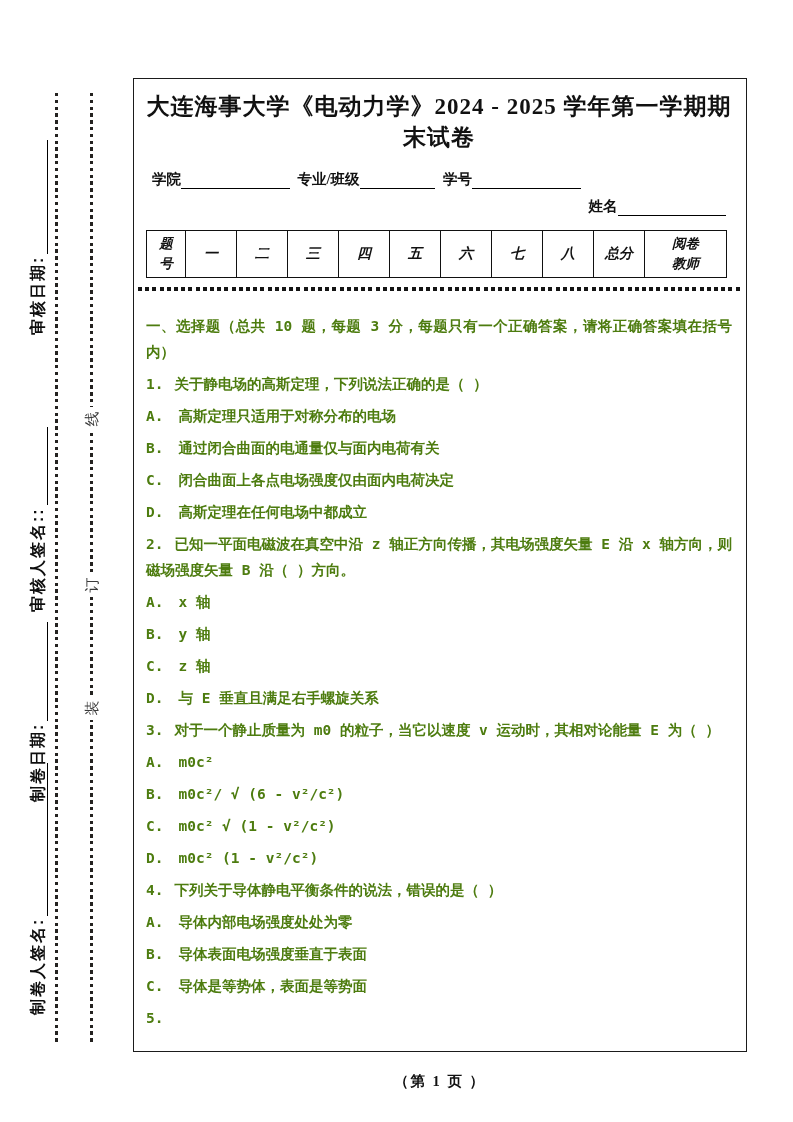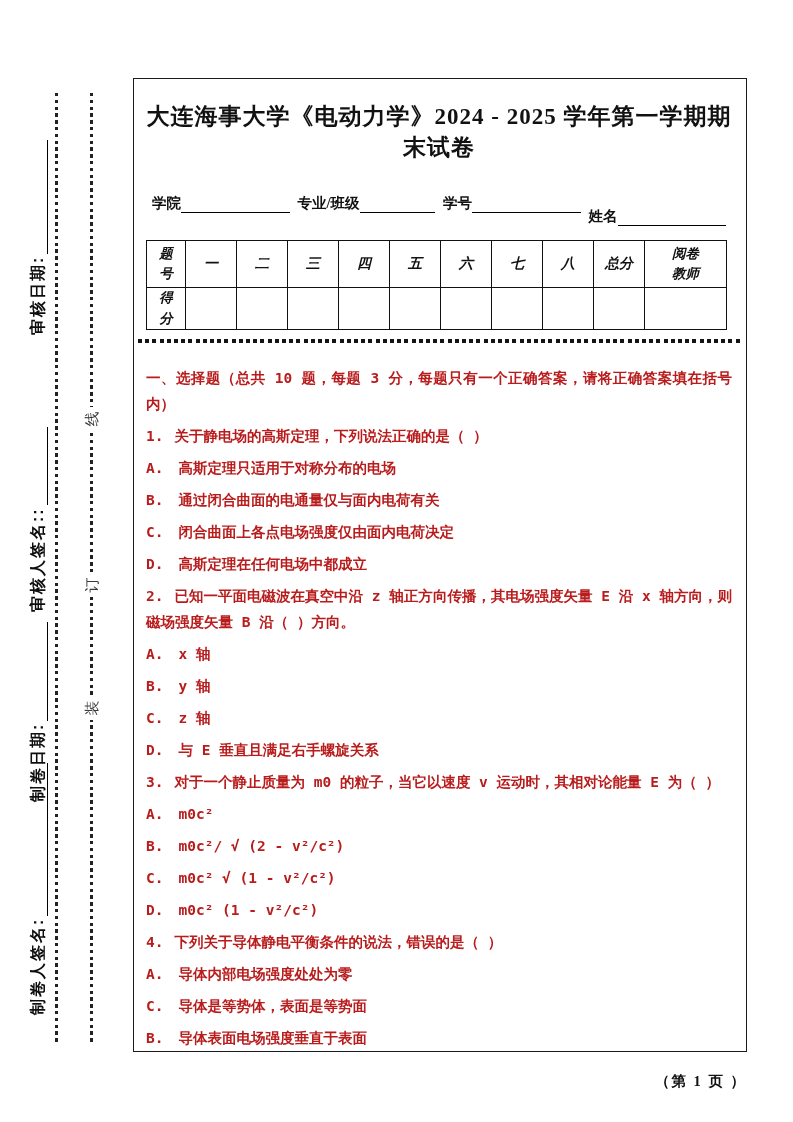--- a/index.html
+++ b/index.html
@@ -13,24 +13,24 @@
               font-size:16px;letter-spacing:2px;color:#0d0d0d;line-height:20px;}
   .side-underline{flex:1;border-bottom:1.8px solid #000;height:15px;margin-left:2px;}
   .vdot{position:absolute;top:93px;height:952px;width:2.6px;
         background-image:repeating-linear-gradient(to bottom,#242220 0 3.4px,transparent 3.4px 6.8px);}
   .bind-char{position:absolute;left:80px;width:24px;height:26px;display:flex;align-items:center;
              justify-content:center;transform:rotate(-90deg);background:#fff;color:#3a3a3a;
              font-size:15px;font-family:"Liberation Sans","DejaVu Sans",sans-serif;}
 
   
   .frame{position:absolute;left:133px;top:78px;width:614px;height:974px;box-sizing:border-box;
-         border:1.6px solid #1b1b1b;padding:20px 14px 0 12px;overflow:hidden;background:#fff;}
+         border:1.6px solid #1b1b1b;padding:10px 14px 0 12px;overflow:hidden;background:#fff;}
   .title{text-align:center;font-size:23px;font-weight:bold;letter-spacing:1px;margin-top:2px;}
 
-  .hfields{display:flex;margin-top:17px;padding:0 6px;align-items:center;font-weight:bold;
+  .hfields{display:flex;margin-top:17px;padding:0 6px;align-items:flex-start;font-weight:bold;
            font-size:14.5px;}
   .hfield{display:flex;align-items:flex-end;flex:1;}
   .hfield .lbl{white-space:nowrap;}
   .hline{flex:1;border-bottom:1.5px solid #000;height:14px;margin-right:8px;min-width:60px;}
 
   table.score{border-collapse:collapse;margin-top:14px;table-layout:fixed;font-style:italic;}
   table.score td{border:1.3px solid #111;text-align:center;vertical-align:middle;padding:0;
                  font-size:14px;font-weight:bold;}
   td.c-head{width:38px;}
   td.c-num{width:50px;font-size:15px;}
@@ -39,26 +39,26 @@
   tr.r1 td{height:46px;}
   tr.r2 td{height:41px;}
   .stack2{display:inline-block;width:1.15em;line-height:1.5;font-size:13.5px;}
   .stack4{display:inline-block;width:2.3em;line-height:1.5;font-size:13.5px;}
 
   .sep{height:3.6px;margin:9px -10px 0 -8px;
        background-image:repeating-linear-gradient(to right,#141414 0 4px,transparent 4px 7.2px);}
 
   
   .q{font-family:"DejaVu Sans Mono","Liberation Mono",monospace;font-size:14.5px;font-weight:600;
-     line-height:26px;margin-top:6px;text-align:justify;color:#b91c1c;}
+     line-height:26px;margin-top:6px;text-align:justify;color:#4d7c0f;}
   .q.first{margin-top:22px;}
   .qnum{display:inline-block;margin-right:11px;}
   .optlbl{display:inline-block;margin-right:15px;}
 
-  .footer{position:absolute;left:133px;top:1072px;width:614px;text-align:right;
+  .footer{position:absolute;left:133px;top:1072px;width:614px;text-align:center;
           font-size:14.5px;font-weight:bold;letter-spacing:2px;}
 </style>
 </head>
 <body>
 
 <div id="page">
 
   <div class="side-field" style="top:335px;width:195px;">
     <span class="side-label">审核日期:</span>
     <span class="side-underline"></span>
@@ -113,33 +113,20 @@
         <td class="c-num">二</td>
         <td class="c-num">三</td>
         <td class="c-num">四</td>
         <td class="c-num">五</td>
         <td class="c-num">六</td>
         <td class="c-num">七</td>
         <td class="c-num">八</td>
         <td class="c-total">总分</td>
         <td class="c-grader"><span class="stack4">阅卷教师</span></td>
       </tr>
-      <tr class="r2">
-        <td class="c-head"><span class="stack2">得分</span></td>
-        <td></td>
-        <td></td>
-        <td></td>
-        <td></td>
-        <td></td>
-        <td></td>
-        <td></td>
-        <td></td>
-        <td></td>
-        <td></td>
-      </tr>
     </tbody>
       </table>
 
     <div class="sep"></div>
 
     <div class="q first">一、选择题（总共 10 题，每题 3 分，每题只有一个正确答案，请将正确答案填在括号内）</div>
 
     <div class="q">
       <span class="qnum">1.</span><span>关于静电场的高斯定理，下列说法正确的是（  ）</span>
     </div>
@@ -153,30 +140,30 @@
     </div>
     <div class="q"><span class="optlbl">A.</span><span>x 轴</span></div>
     <div class="q"><span class="optlbl">B.</span><span>y 轴</span></div>
     <div class="q"><span class="optlbl">C.</span><span>z 轴</span></div>
     <div class="q"><span class="optlbl">D.</span><span>与 E 垂直且满足右手螺旋关系</span></div>
 
     <div class="q">
       <span class="qnum">3.</span><span>对于一个静止质量为 m0 的粒子，当它以速度 v 运动时，其相对论能量 E 为（  ）</span>
     </div>
     <div class="q"><span class="optlbl">A.</span><span>m0c²</span></div>
-    <div class="q"><span class="optlbl">B.</span><span>m0c²/ √ (2 - v²/c²)</span></div>
+    <div class="q"><span class="optlbl">B.</span><span>m0c²/ √ (6 - v²/c²)</span></div>
     <div class="q"><span class="optlbl">C.</span><span>m0c² √ (1 - v²/c²)</span></div>
     <div class="q"><span class="optlbl">D.</span><span>m0c² (1 - v²/c²)</span></div>
 
     <div class="q">
       <span class="qnum">4.</span><span>下列关于导体静电平衡条件的说法，错误的是（  ）</span>
     </div>
     <div class="q"><span class="optlbl">A.</span><span>导体内部电场强度处处为零</span></div>
+    <div class="q"><span class="optlbl">B.</span><span>导体表面电场强度垂直于表面</span></div>
     <div class="q"><span class="optlbl">C.</span><span>导体是等势体，表面是等势面</span></div>
-    <div class="q"><span class="optlbl">B.</span><span>导体表面电场强度垂直于表面</span></div>
 
     <div class="q">
       <span class="qnum">5.</span>
     </div>
 
   </div>
 
   <div class="footer">（第 1 页 ）</div>
 
 </div>

